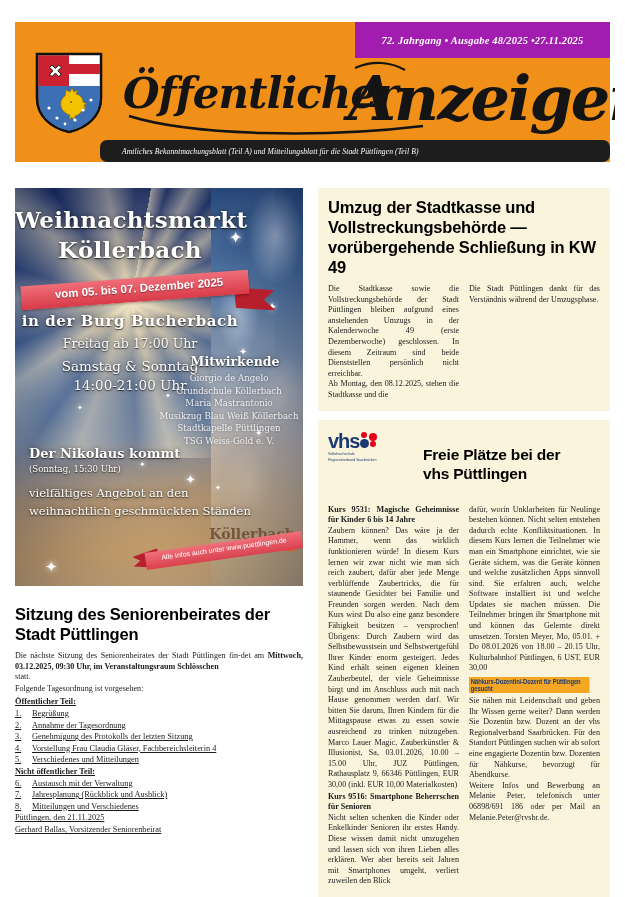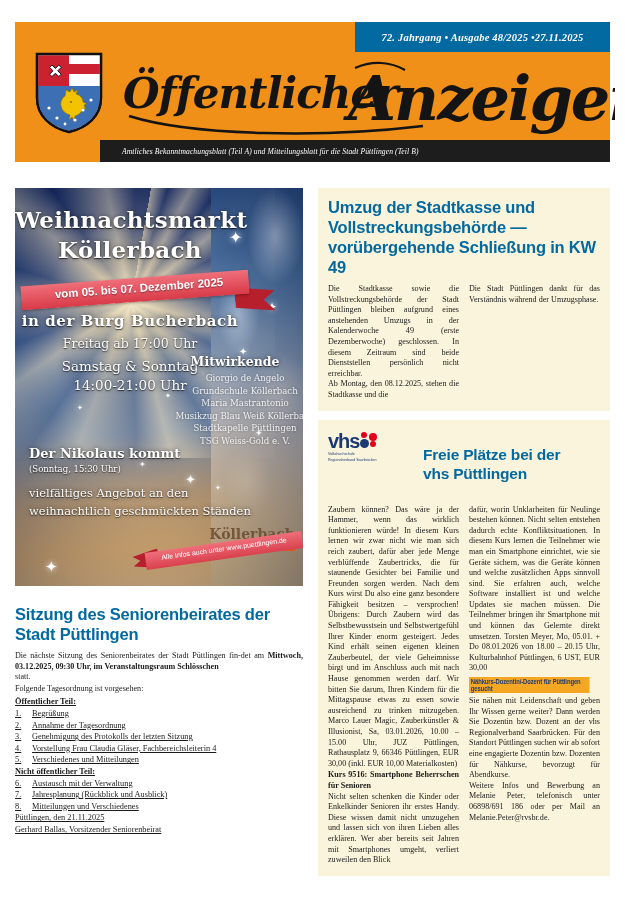--- a/index.html
+++ b/index.html
@@ -6,26 +6,26 @@
   body{
     width:625px;height:897px;overflow:hidden;
     background:#ffffff;
     font-family:"Liberation Serif", serif;
     color:#1a1a1a;
   }
   .page{position:relative;width:625px;height:897px;background:#fff;}
 
   
   .masthead{position:absolute;left:15px;top:22px;width:595px;height:140px;background:#F09018;}
-  .issuebar{position:absolute;right:0;top:0;width:255px;height:30px;background:#0369a1;
+  .issuebar{position:absolute;right:0;top:0;width:255px;height:36px;background:#a21caf;
     color:#fff;font-family:"Liberation Serif",serif;font-style:italic;font-weight:bold;
     font-size:10.5px;letter-spacing:.2px;display:flex;align-items:center;justify-content:center;}
   .subbar{position:absolute;left:85px;bottom:0;width:510px;height:22px;background:#1d1d1d;
     color:#fff;font-family:"Liberation Serif",serif;font-style:italic;font-size:7.6px;
-    display:flex;align-items:center;padding-left:22px;box-sizing:border-box;letter-spacing:.1px;}
+    display:flex;align-items:center;padding-left:22px;box-sizing:border-box;letter-spacing:.1px;border-radius:7px;}
 
   .crest{position:absolute;left:20px;top:30px;width:68px;height:82px;}
   .wordmark{position:absolute;left:108px;top:34px;width:492px;height:80px;}
   .wordmark svg{display:block;}
 
   
   .colL{position:absolute;left:15px;top:188px;width:288px;}
   .colR{position:absolute;left:318px;top:188px;width:292px;}
 
   
@@ -75,21 +75,21 @@
   .ribbon .rtxt{position:absolute;left:10px;top:8px;width:216px;transform:rotate(-4.2deg);
     color:#fff;font-size:11.5px;font-weight:bold;text-align:center;
     font-family:"Liberation Sans",sans-serif;text-shadow:0 1px 1px rgba(0,0,0,.4);}
 
   .p-loc{left:0;width:230px;top:124px;font-size:15px;font-weight:bold;letter-spacing:.6px;}
   .p-fri{left:0;width:230px;top:148px;font-size:12.5px;opacity:.94;}
   .p-sat{left:0;width:230px;top:170px;font-size:13.5px;}
   .p-hrs{left:0;width:230px;top:189px;font-size:13.5px;}
 
   .p-mitw{left:152px;width:136px;top:166px;font-size:12.5px;font-weight:bold;}
-  .p-list{position:absolute;left:156px;width:148px;top:184px;z-index:6;text-align:center;}
+  .p-list{position:absolute;left:140px;width:148px;top:184px;z-index:6;text-align:center;}
   .p-list div{color:#fff;font-size:8.6px;line-height:12.6px;opacity:.85;
     text-shadow:0 0 3px rgba(0,0,0,.45);}
 
   .p-nik{left:14px;width:190px;top:258px;font-size:13px;font-weight:bold;text-align:left;}
   .p-nik2{left:14px;width:190px;top:276px;font-size:8.5px;text-align:left;}
   .p-off1{left:14px;width:230px;top:298px;font-size:11.5px;text-align:left;}
   .p-off2{left:14px;width:262px;top:316px;font-size:11.5px;text-align:left;}
 
   .p-logo{position:absolute;right:8px;top:338px;z-index:7;text-align:right;}
   .p-logo .mark{font-family:"DejaVu Serif",serif;font-size:14px;color:#6b4a30;font-weight:bold;opacity:.85;}
@@ -100,21 +100,21 @@
   .ribbon2{position:absolute;left:118px;top:352px;width:170px;height:26px;z-index:7;}
   .ribbon2 .band{position:absolute;left:12px;top:2px;width:158px;height:17px;
     background:linear-gradient(180deg,#ef6f7a,#d9414e);transform:rotate(-8deg);}
   .ribbon2 .tail{position:absolute;left:0px;top:10px;width:26px;height:20px;background:#b81f2c;
     transform:rotate(-8deg);clip-path:polygon(100% 0,100% 100%,0 74%,28% 50%,0 26%);}
   .ribbon2 .rtxt{position:absolute;left:14px;top:5px;width:154px;transform:rotate(-8deg);
     color:#fff;font-size:7px;text-align:center;font-family:"Liberation Sans",sans-serif;}
   .star{position:absolute;z-index:5;color:#fff;text-shadow:0 0 6px rgba(255,255,255,.9);}
 
   
-  .h-blue{color:#0369a1;font-family:"Liberation Sans",sans-serif;font-weight:bold;
+  .h-blue{color:#000000;font-family:"Liberation Sans",sans-serif;font-weight:bold;
     font-size:16.5px;line-height:20px;letter-spacing:-.2px;margin:0 0 7px 0;}
   .h-blue.sm{font-size:15.5px;line-height:19px;}
   .body{font-family:"Liberation Serif",serif;font-size:8.1px;line-height:10.6px;
     text-align:justify;hyphens:auto;margin:0;}
   .b{font-weight:bold;}
 
   .cream{background:#FBF4DC;padding:9px 10px 10px 10px;box-sizing:border-box;}
   .two{display:flex;gap:10px;}
   .two > div{flex:1;}
 
@@ -335,20 +335,21 @@
             </span>
           </div>
           <div class="vsub">Volkshochschule</div>
           <div class="vsub">Regionalverband Saarbrücken</div>
         </div>
         <h2 class="h-blue sm" style="flex:1;margin:16px;">Freie Plätze bei der vhs Püttlingen</h2>
       </div>
 
       <div class="two">
         <div>
+          <p class="body b">Kurs 9531: Magische Geheimnisse für Kinder 6 bis 14 Jahre</p>
           <p class="body">Zaubern können? Das wäre ja der Hammer, wenn das wirklich funktionieren würde! In diesem Kurs lernen wir zwar nicht wie man sich reich zaubert, dafür aber jede Menge verblüffende Zaubertricks, die für staunende Gesichter bei Familie und Freunden sorgen werden. Nach dem Kurs wirst Du also eine ganz besondere Fähigkeit besitzen – versprochen! Übrigens: Durch Zaubern wird das Selbstbewusstsein und Selbstwertgefühl Ihrer Kinder enorm gesteigert. Jedes Kind erhält seinen eigenen kleinen Zauberbeutel, der viele Geheimnisse birgt und im Anschluss auch mit nach Hause genommen werden darf. Wir bitten Sie darum, Ihren Kindern für die Mittagspause etwas zu essen sowie ausreichend zu trinken mitzugeben. Marco Lauer Magic, Zauberkünstler &amp; Illusionist, Sa, 03.01.2026, 10.00 – 15.00 Uhr, JUZ Püttlingen, Rathausplatz 9, 66346 Püttlingen, EUR 30,00 (inkl. EUR 10,00 Materialkosten)</p>
           <p class="body b" style="margin-top:1px;">Kurs 9516: Smartphone Beherrschen für Senioren</p>
           <p class="body">Nicht selten schenken die Kinder oder Enkelkinder Senioren ihr erstes Handy. Diese wissen damit nicht umzugehen und lassen sich von ihren Lieben alles erklären. Wer aber bereits seit Jahren mit Smartphones umgeht, verliert zuweilen den Blick</p>
         </div>
         <div>
           <p class="body">dafür, worin Unklarheiten für Neulinge bestehen können. Nicht selten entstehen dadurch echte Konfliktsituationen. In diesem Kurs lernen die Teilnehmer wie man ein Smartphone einrichtet, wie sie Geräte sichern, was die Geräte können und welche zusätzlichen Apps sinnvoll sind. Sie erfahren auch, welche Software installiert ist und welche Updates sie machen müssen. Die Teilnehmer bringen ihr Smartphone mit und können das Gelernte direkt umsetzen. Torsten Meyer, Mo, 05.01. + Do 08.01.2026 von 18.00 – 20.15 Uhr, Kulturbahnhof Püttlingen, 6 UST, EUR 30,00</p>
           <p style="margin:3px 0 1px 0;">
             <span class="hl">Nähkurs-Dozentin/-Dozent für Püttlingen gesucht</span>
           </p>
           <p class="body">Sie nähen mit Leidenschaft und geben Ihr Wissen gerne weiter? Dann werden Sie Dozentin bzw. Dozent an der vhs Regionalverband Saarbrücken. Für den Standort Püttlingen suchen wir ab sofort eine engagierte Dozentin bzw. Dozenten für Nähkurse, bevorzugt für Abendkurse.</p>

